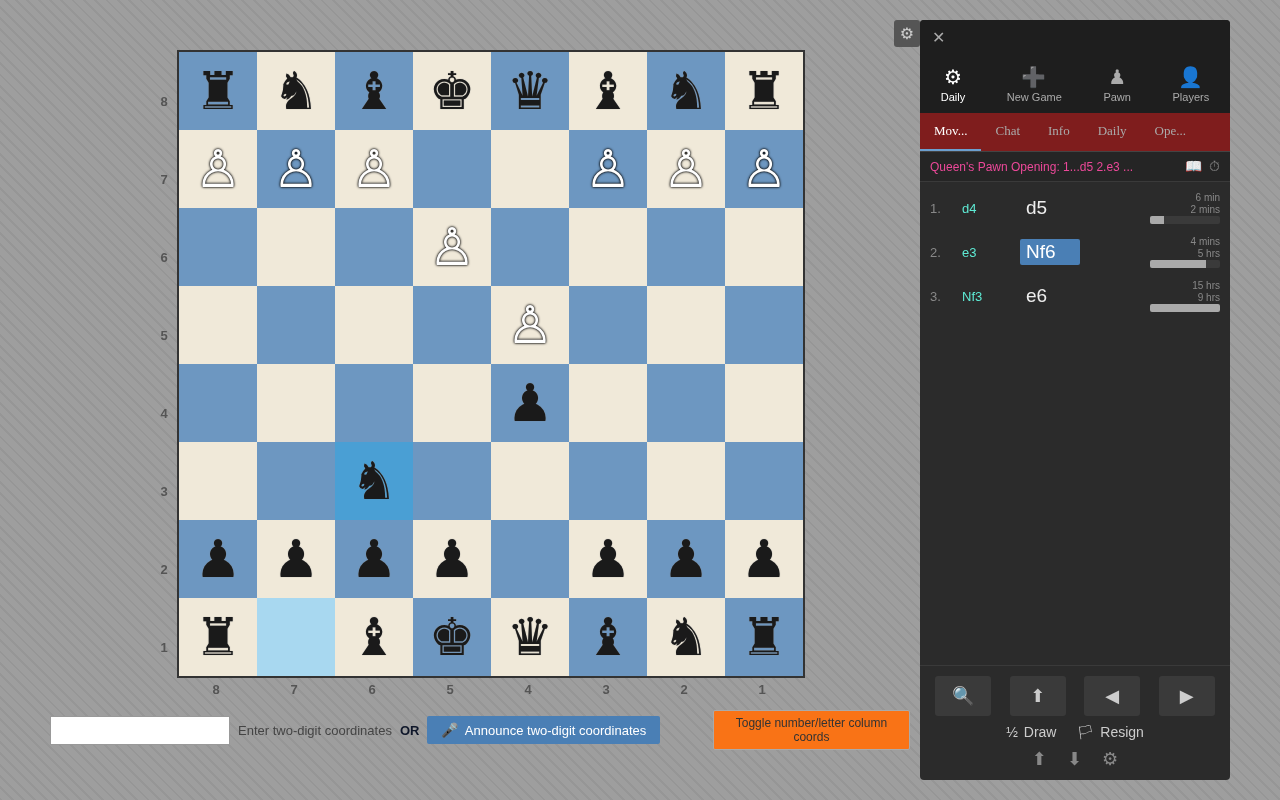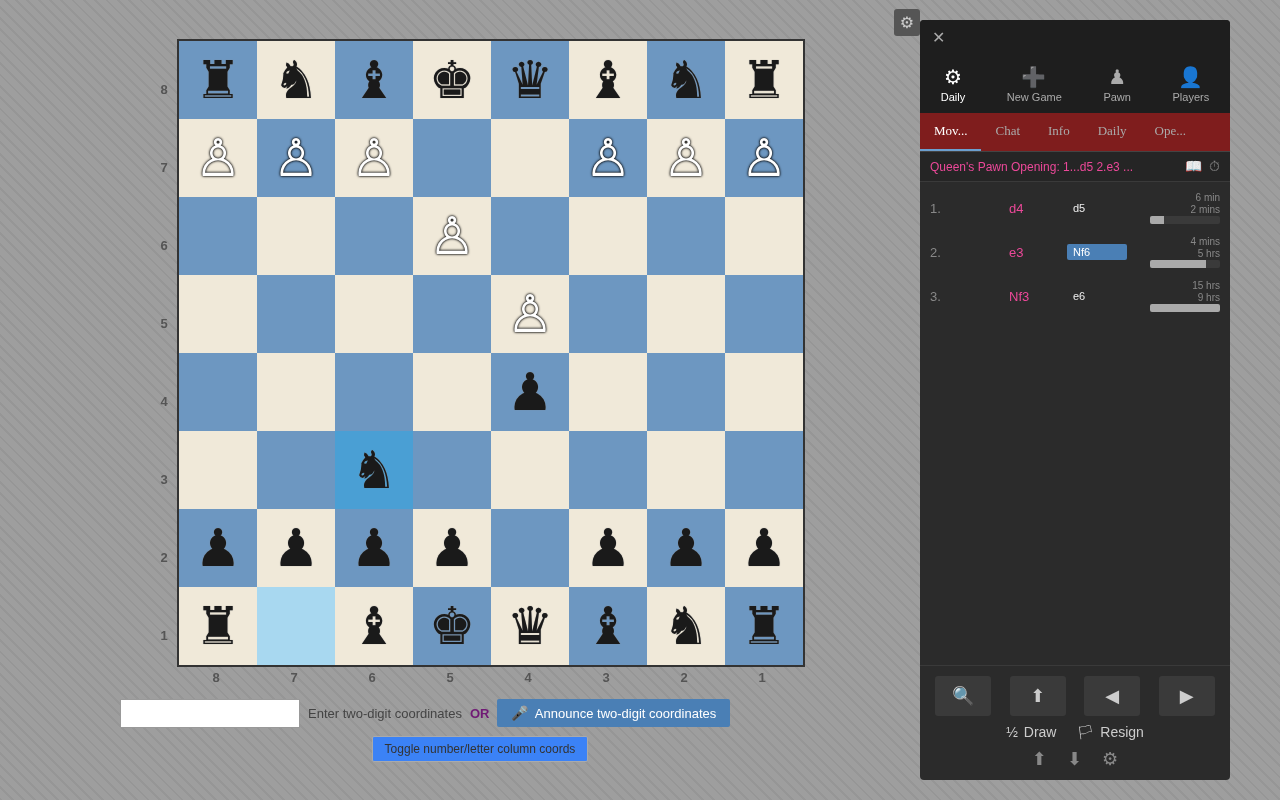--- a/index.html
+++ b/index.html
@@ -93,21 +93,21 @@
       display: flex;
       align-items: center;
       justify-content: center;
       color: #555;
       font-size: 13px;
       font-weight: bold;
     }
     .board-controls {
       margin-top: 12px;
       display: flex;
-      flex-direction: column;
+      flex-direction: row;
       align-items: center;
       gap: 8px;
       width: 100%;
     }
     .coord-input-row {
       display: flex;
       align-items: center;
       gap: 8px;
       width: 720px;
     }
@@ -116,39 +116,39 @@
       background: #fff;
       padding: 6px 8px;
       width: 180px;
       font-size: 13px;
     }
     .coord-label {
       color: #444;
       font-size: 13px;
     }
     .or-label {
-      color: #701a75;
+      color: #0f172a;
       font-size: 13px;
       font-weight: bold;
     }
     .announce-btn {
       display: flex;
       align-items: center;
       gap: 6px;
       background: #4a7fb5;
       color: #fff;
       border: none;
       padding: 6px 14px;
       font-size: 13px;
       cursor: pointer;
       border-radius: 2px;
     }
     .announce-btn .mic-icon { font-size: 14px; }
     .toggle-btn {
-      background: #3b82f6;
+      background: #f97316;
       border: 1px solid #aaa;
       padding: 5px 12px;
       font-size: 12px;
       cursor: pointer;
       border-radius: 2px;
       color: #333;
     }
     
     .right-panel {
       width: 310px;
@@ -240,30 +240,29 @@
       align-items: center;
       padding: 6px 10px;
       gap: 4px;
     }
     .move-num {
       color: #888;
       font-size: 13px;
       width: 22px;
     }
     .move-white {
-      color: #ec4899;
+      color: #5eead4;
       font-size: 13px;
       width: 60px;
       padding: 2px 6px;
       cursor: pointer;
-      margin-left: 47px;
     }
     .move-black {
       color: #eee;
-      font-size: 11px;
+      font-size: 19px;
       width: 60px;
       padding: 2px 6px;
       cursor: pointer;
     }
     .move-black.selected {
       background: #4a7fb5;
       border-radius: 2px;
       color: #fff;
     }
     .move-time-bar {

